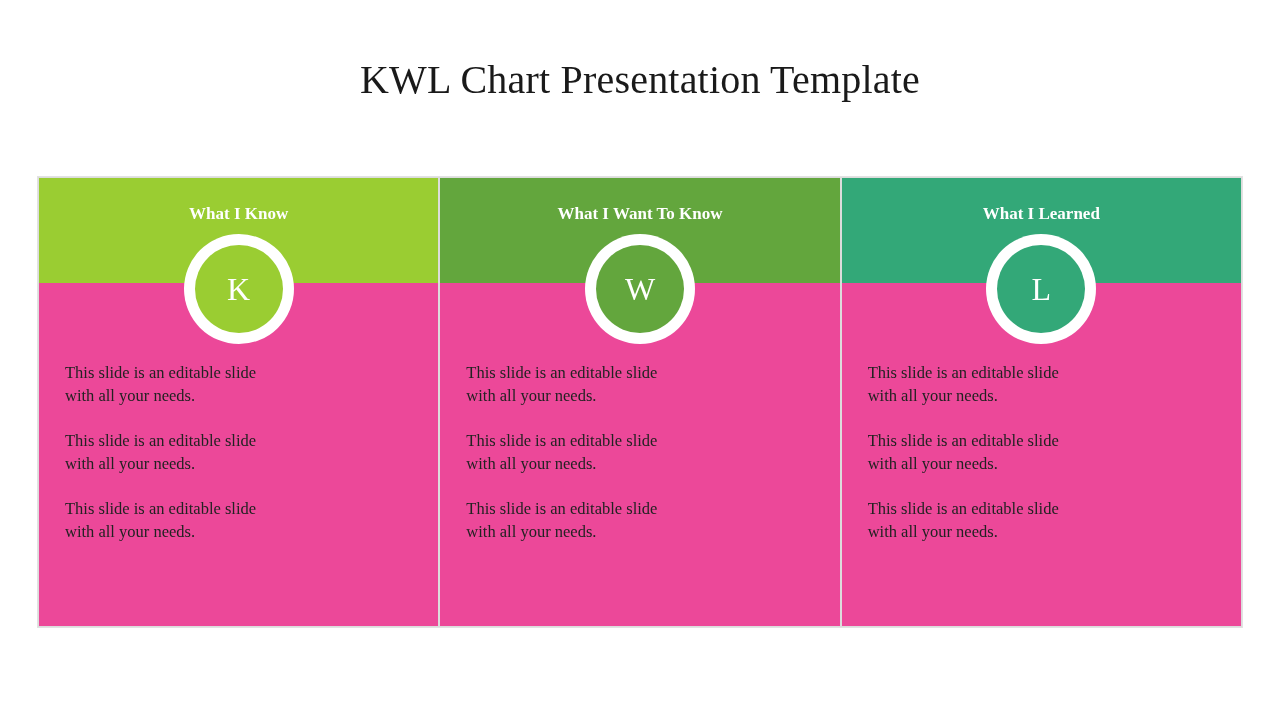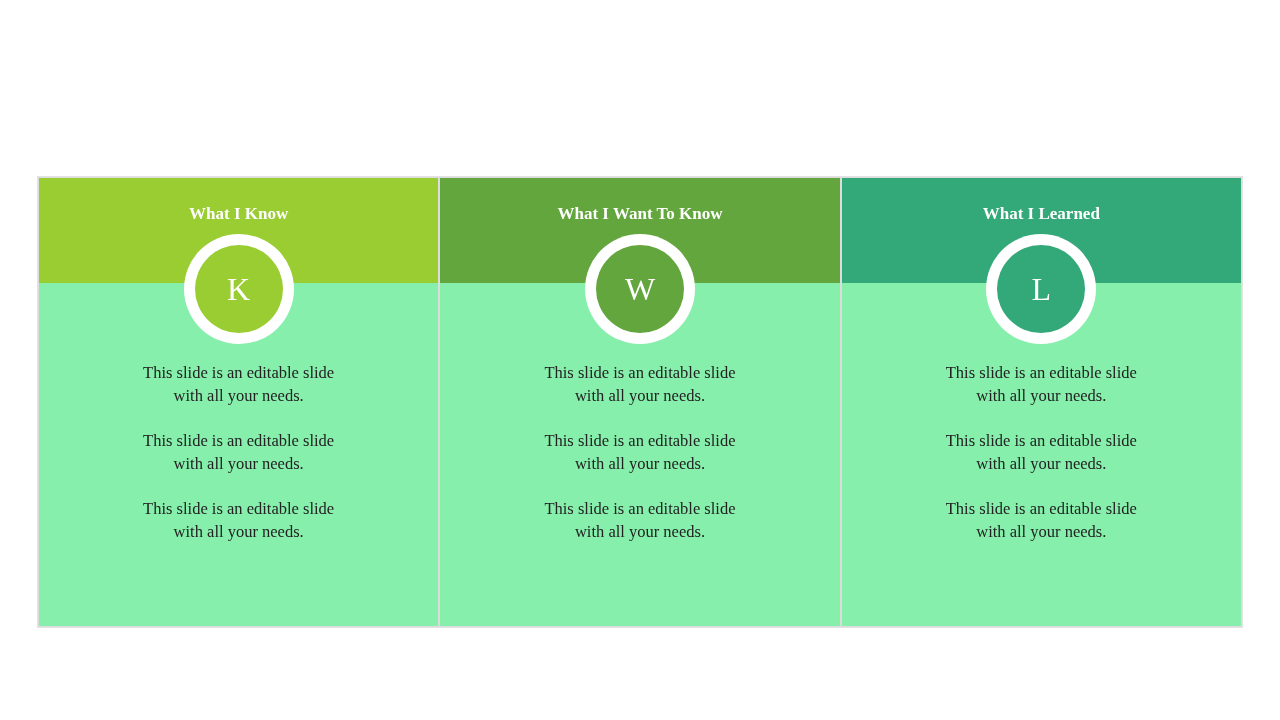--- a/index.html
+++ b/index.html
@@ -39,21 +39,21 @@
     height: 450px;
     display: flex;
     flex-direction: row;
     background: #ffffff;
     box-shadow: 0 0 0 1px #e2e2e2;
   }
   .column {
     position: relative;
     flex: 1 1 0;
     height: 450px;
-    background: #86efac;
+    background: #ec4899;
     border: 1px solid #dcdcdc;
     box-sizing: border-box;
   }
   .col-header {
     position: relative;
     height: 105px;
     width: 100%;
     box-sizing: border-box;
   }
   .col-header-label {
@@ -90,37 +90,37 @@
     justify-content: center;
     color: #ffffff;
     font-size: 32px;
     font-family: "Liberation Serif", serif;
   }
   .body-list {
     position: relative;
     padding-top: 78px;
   }
   .body-item {
-    text-align: center;
     font-size: 16.5px;
     line-height: 23px;
     color: #222222;
     padding: 0 26px;
     margin-bottom: 22px;
     font-family: "Liberation Serif", serif;
   }
   .body-item .l2 {
     display: block;
   }
 </style>
 </head>
 <body>
 
 <div class="slide">
 
+  <div class="slide-title">KWL Chart Presentation Template</div>
 
   <div class="chart">
 
     <div class="column">
       <div class="col-header" style="background: rgb(154, 205, 50);">
         <div class="col-header-label">What I Know</div>
       </div>
       <div class="badge-outer">
         <div class="badge-inner" style="background: rgb(154, 205, 50);">K</div>
       </div>

